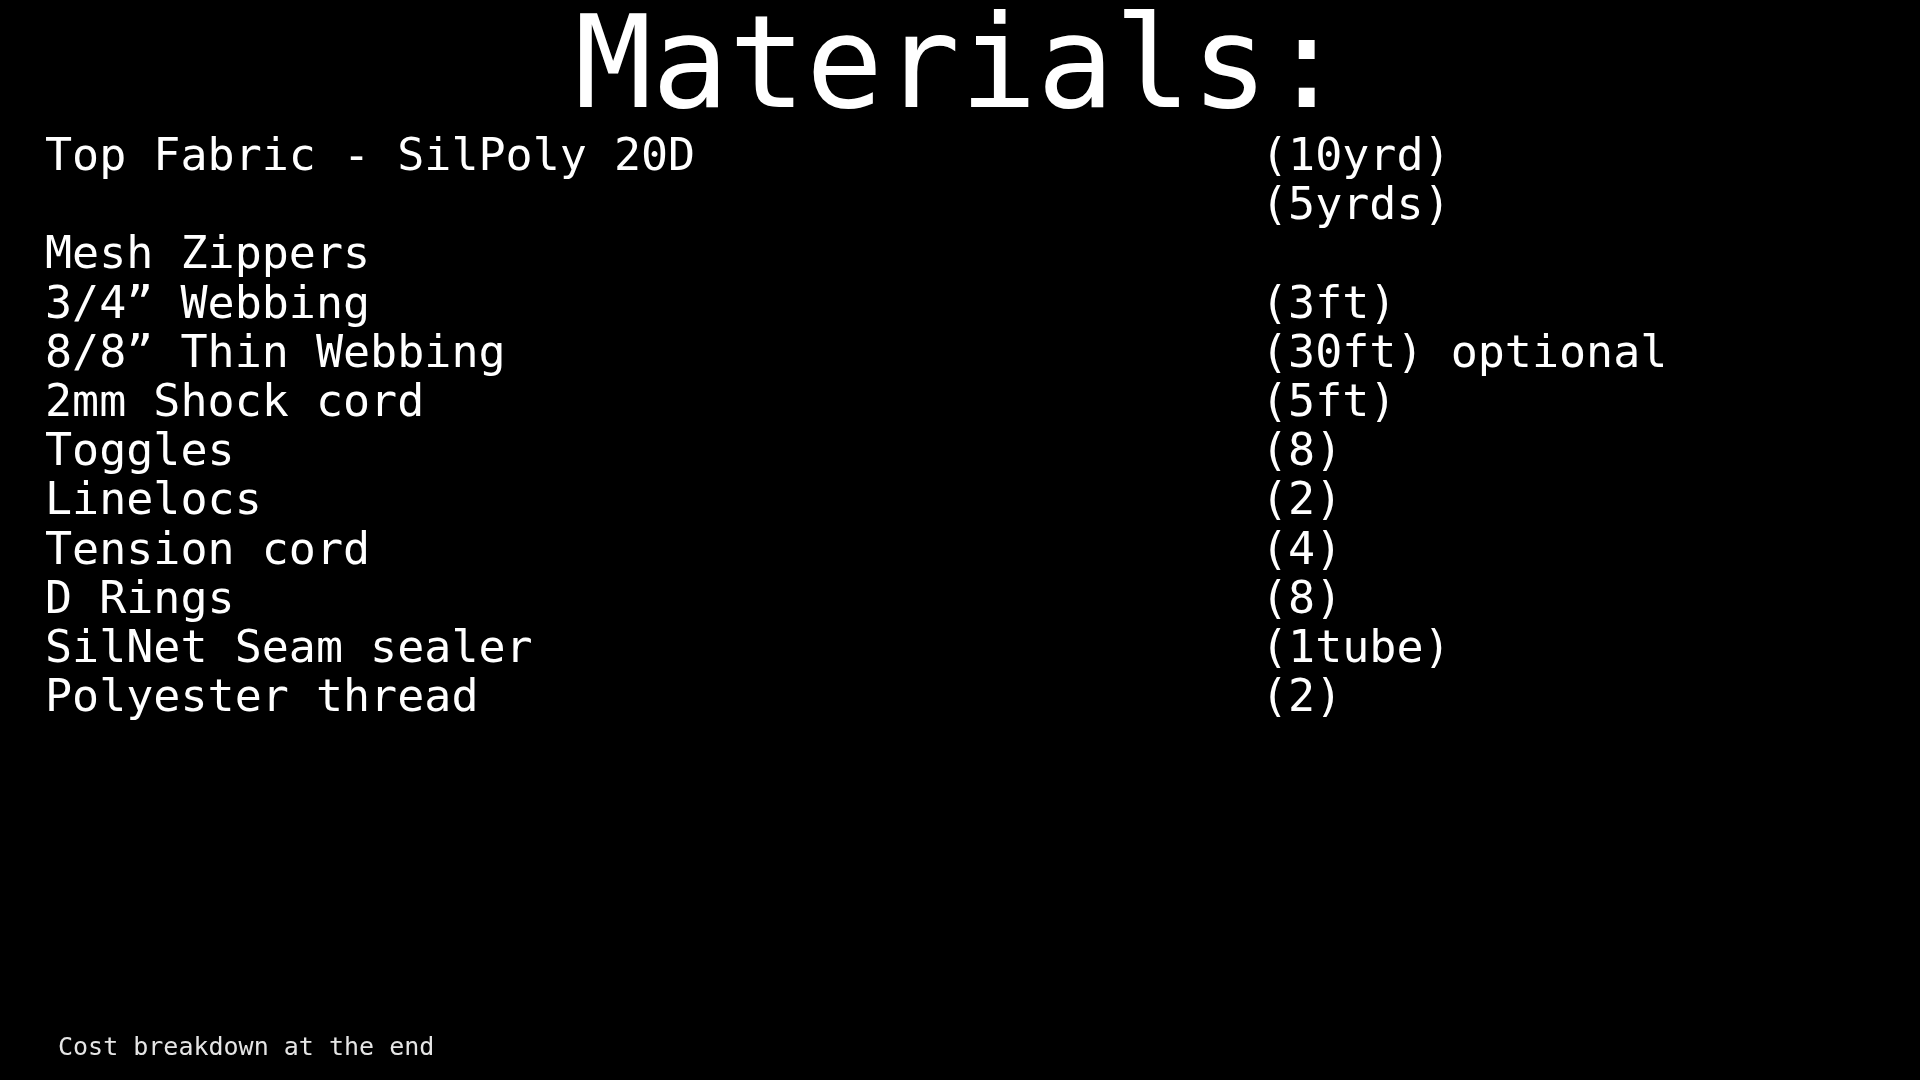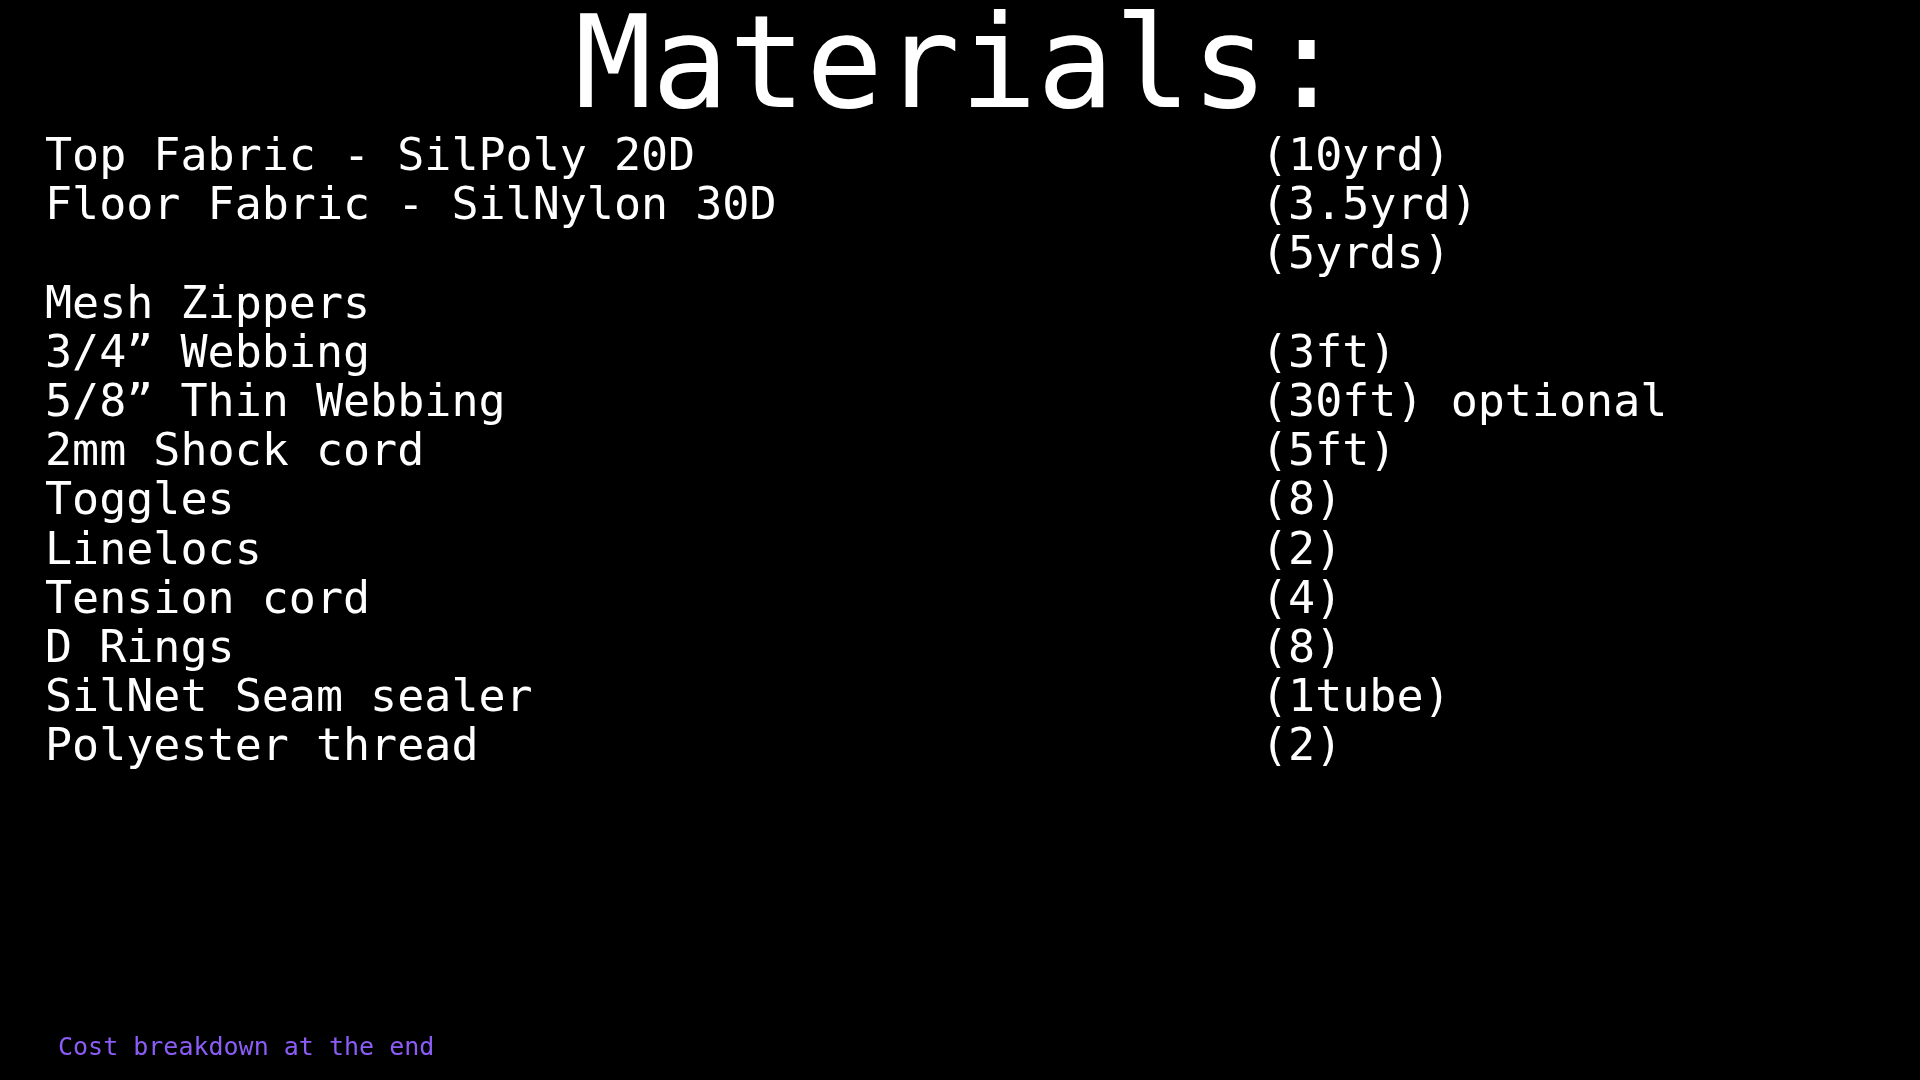--- a/index.html
+++ b/index.html
@@ -64,53 +64,49 @@
     line-height: 49.2px;
     color: #ffffff;
     white-space: pre;
   }
   .footnote {
     position: absolute;
     left: 58px;
     top: 1032px;
     font-size: 25px;
     line-height: 30px;
-    color: #8b5cf6;
+    color: #e5e5e5;
     white-space: pre;
     text-align: right;
   }
 </style>
 </head>
 <body>
 
 <div class="slide">
 
   <div class="slide-title">Materials:</div>
 
   <div class="materials-list">
     <div class="material-row">
       <span class="material-name">Top Fabric - SilPoly 20D</span>
       <span class="material-qty">(10yrd)</span>
     </div>
     <div class="material-row">
-      <span class="material-name">Floor Fabric - SilNylon 30D</span>
-      <span class="material-qty">(3.5yrd)</span>
-    </div>
-    <div class="material-row">
       <span class="material-qty">(5yrds)</span>
     </div>
     <div class="material-row">
       <span class="material-name">Mesh Zippers</span>
     </div>
     <div class="material-row">
       <span class="material-name">3/4” Webbing</span>
       <span class="material-qty">(3ft)</span>
     </div>
     <div class="material-row">
-      <span class="material-name">5/8” Thin Webbing</span>
+      <span class="material-name">8/8” Thin Webbing</span>
       <span class="material-qty">(30ft) optional</span>
     </div>
     <div class="material-row">
       <span class="material-name">2mm Shock cord</span>
       <span class="material-qty">(5ft)</span>
     </div>
     <div class="material-row">
       <span class="material-name">Toggles</span>
       <span class="material-qty">(8)</span>
     </div>

